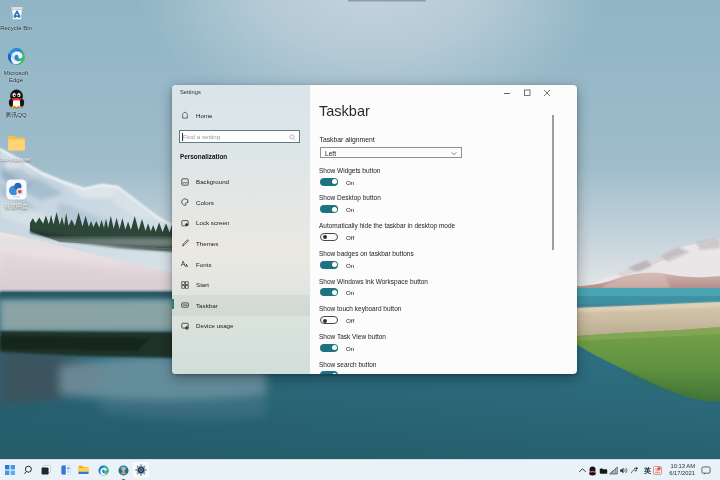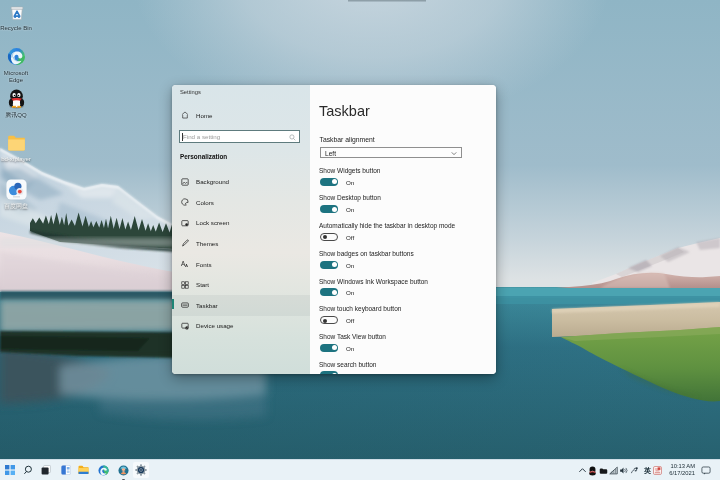--- a/index.html
+++ b/index.html
@@ -5,21 +5,21 @@
   html,body{margin:0;padding:0;}
   body{width:720px;height:480px;overflow:hidden;font-family:"Liberation Sans",sans-serif;position:relative;}
   .abs{position:absolute;}
   
   #wall{left:0;top:0;width:720px;height:480px;}
   
   .dicon{position:absolute;text-align:center;color:#1c2b33;font-size:6px;line-height:6.5px;}
   .dlabel{position:absolute;left:-20px;right:-20px;text-shadow:0 0 2px rgba(255,255,255,.8);}
   .dlabel.lt{color:#f4f6f6;text-shadow:0 1px 2px rgba(0,0,0,.65);}
   
-  #win{left:172px;top:85px;width:324px;height:289px;border-radius:4px;box-shadow:0 4px 14px rgba(0,0,0,.33),0 1px 3px rgba(0,0,0,.25);overflow:hidden;background:#fbfbfb;}
+  #win{left:172px;top:85px;width:405px;height:289px;border-radius:4px;box-shadow:0 4px 14px rgba(0,0,0,.33),0 1px 3px rgba(0,0,0,.25);overflow:hidden;background:#fbfbfb;}
   #sidebar{left:0;top:0;width:138px;height:289px;background:linear-gradient(180deg,#d9e5e9 0%,#dde6e8 22%,#e4e7e4 40%,#eae8e3 58%,#e0e5df 74%,#d6e1dc 88%,#d0deda 100%);}
   #winTitle{left:8px;top:4px;font-size:5.8px;color:#333;}
   #content{left:138px;top:0;width:249px;height:289px;background:#fcfcfc;}
   .srow{position:absolute;left:9px;height:20.6px;width:128px;display:flex;align-items:center;font-size:6.2px;color:#1a1a1a;}
   .srow .ic{width:15px;display:flex;align-items:center;}
   .toggleOn{position:absolute;width:18px;height:8px;border-radius:4px;background:#1d7380;}
   .toggleOn .knob{position:absolute;right:1.5px;top:1.5px;width:5px;height:5px;border-radius:50%;background:#fff;}
   .toggleOff{position:absolute;width:18px;height:8px;border-radius:4px;background:#fcfcfc;border:1px solid #4a4a4a;box-sizing:border-box;}
   .toggleOff .knob{position:absolute;left:1.5px;top:1.5px;width:4px;height:4px;border-radius:50%;background:#333;}
   .tlabel{position:absolute;left:9px;font-size:6.5px;color:#222;}

